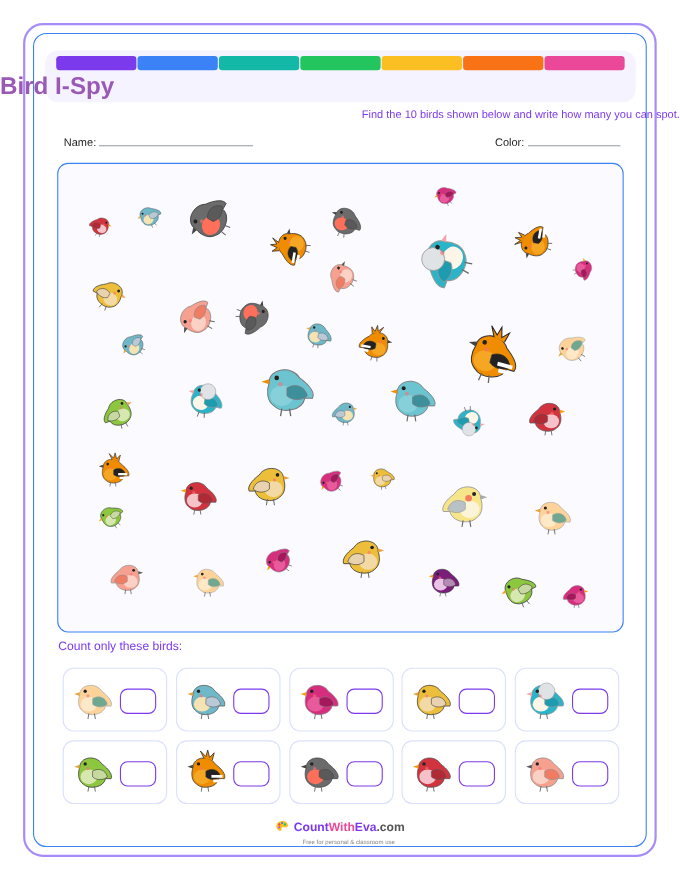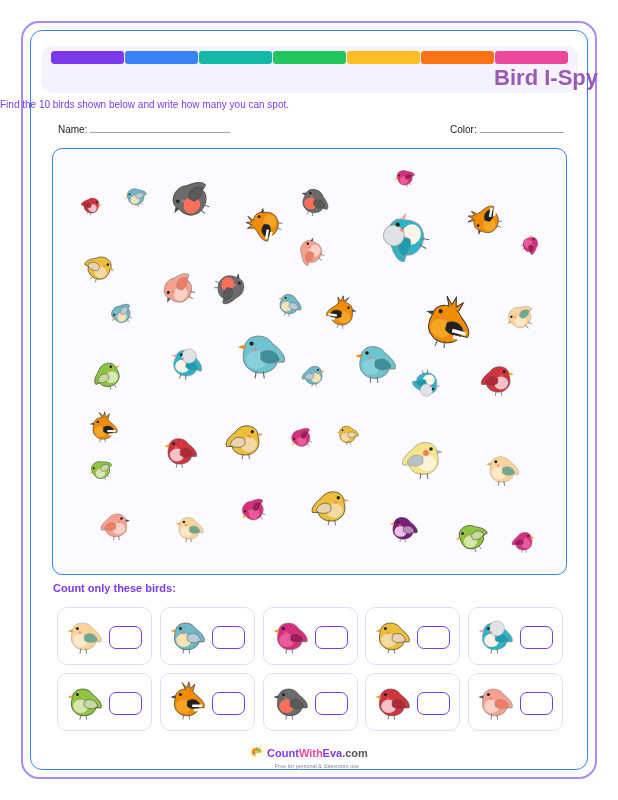--- a/index.html
+++ b/index.html
@@ -20,25 +20,25 @@
       background: #f5f3ff; border-radius: 12px;
     }
     .rainbow {
       position: absolute; left: 51px; top: 51px; width: 517px; height: 13px;
       display: flex; border-radius: 3px; overflow: hidden;
     }
     .rainbow .seg { flex: 1; height: 100%; border-radius: 3px; margin-right: 1px; }
     .rainbow .seg:last-child { margin-right: 0; }
 
     .title {
-      position: absolute; left: 0; width: 598px; top: 64px; text-align: right;
+      position: absolute; left: 0; width: 598px; top: 64px; text-align: left;
       font-size: 22px; font-weight: bold; color: #9b59b6; line-height: 28px;
     }
     .subtitle {
-      position: absolute; left: 0; width: 618px; top: 98px; text-align: left;
+      position: absolute; left: 0; width: 618px; top: 98px; text-align: right;
       font-size: 10px; color: #7c3aed; line-height: 14px;
     }
     .field-row {
       position: absolute; top: 123px; font-size: 10px; color: #222; line-height: 14px;
     }
     .field-row .line {
       display: inline-block; border-bottom: 1px solid #9ca3af; height: 10px; vertical-align: baseline; margin-left: 3px;
     }
     .name-field { left: 58px; }
     .name-field .line { width: 140px; }
@@ -46,21 +46,21 @@
     .date-field .line { width: 84px; }
 
     .puzzle-box {
       position: absolute; left: 52px; top: 148px; width: 515px; height: 427px;
       border: 1.5px solid #3b82f6; border-radius: 10px; background: #fafaff; overflow: hidden;
     }
     .bird { position: absolute; }
     .bird svg { display: block; overflow: visible; }
 
     .section-label {
-      position: absolute; left: 53px; top: 582px; font-size: 11px; font-weight: bold; color: #7c3aed;
+      position: absolute; left: 53px; top: 582px; font-size: 11px; font-weight: normal; color: #7c3aed;
     }
 
     .card-grid {
       position: absolute; left: 57px; top: 607px; width: 506px;
       display: grid; grid-template-columns: repeat(5, 95px); grid-auto-rows: 58px;
       column-gap: 7.75px; row-gap: 8px;
     }
     .card {
       border: 1px solid #dbe1fb; border-radius: 10px; background: #fff; position: relative;
     }

